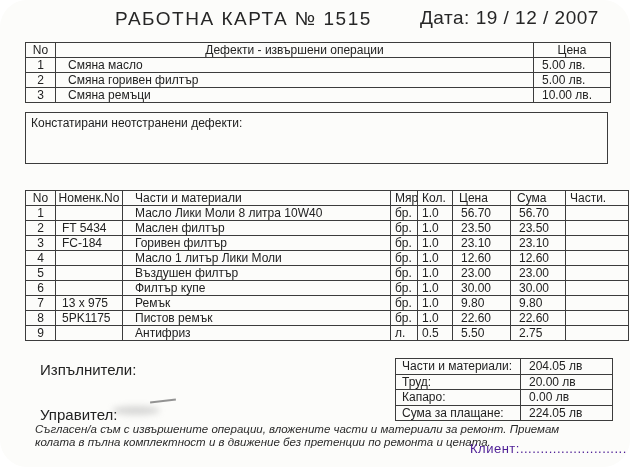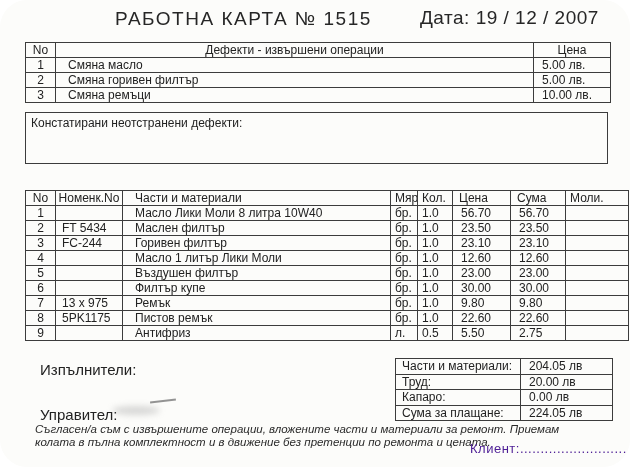--- a/index.html
+++ b/index.html
@@ -136,21 +136,21 @@
     </colgroup>
     <thead>
       <tr>
         <th class="c">No</th>
         <th class="c">Номенк.No</th>
         <th class="l pl12">Части и материали</th>
         <th class="l pl4">Мяр</th>
         <th class="l pl4">Кол.</th>
         <th class="l pl6">Цена</th>
         <th class="l pl6">Сума</th>
-        <th class="l pl4">Моли.</th>
+        <th class="l pl4">Части.</th>
       </tr>
     </thead>
     <tbody>
       <tr>
           <td class="c">1</td>
           <td class="l pl6"></td>
           <td class="l pl12">Масло Лики Моли 8 литра 10W40</td>
           <td class="l pl4">бр.</td>
           <td class="l pl4">1.0</td>
           <td class="l">56.70</td>
@@ -162,21 +162,21 @@
           <td class="l pl6">FT 5434</td>
           <td class="l pl12">Маслен филтър</td>
           <td class="l pl4">бр.</td>
           <td class="l pl4">1.0</td>
           <td class="l">23.50</td>
           <td class="l">23.50</td>
           <td class="l pl4"></td>
         </tr>
         <tr>
           <td class="c">3</td>
-          <td class="l pl6">FC-244</td>
+          <td class="l pl6">FC-184</td>
           <td class="l pl12">Горивен филтър</td>
           <td class="l pl4">бр.</td>
           <td class="l pl4">1.0</td>
           <td class="l">23.10</td>
           <td class="l">23.10</td>
           <td class="l pl4"></td>
         </tr>
         <tr>
           <td class="c">4</td>
           <td class="l pl6"></td>

